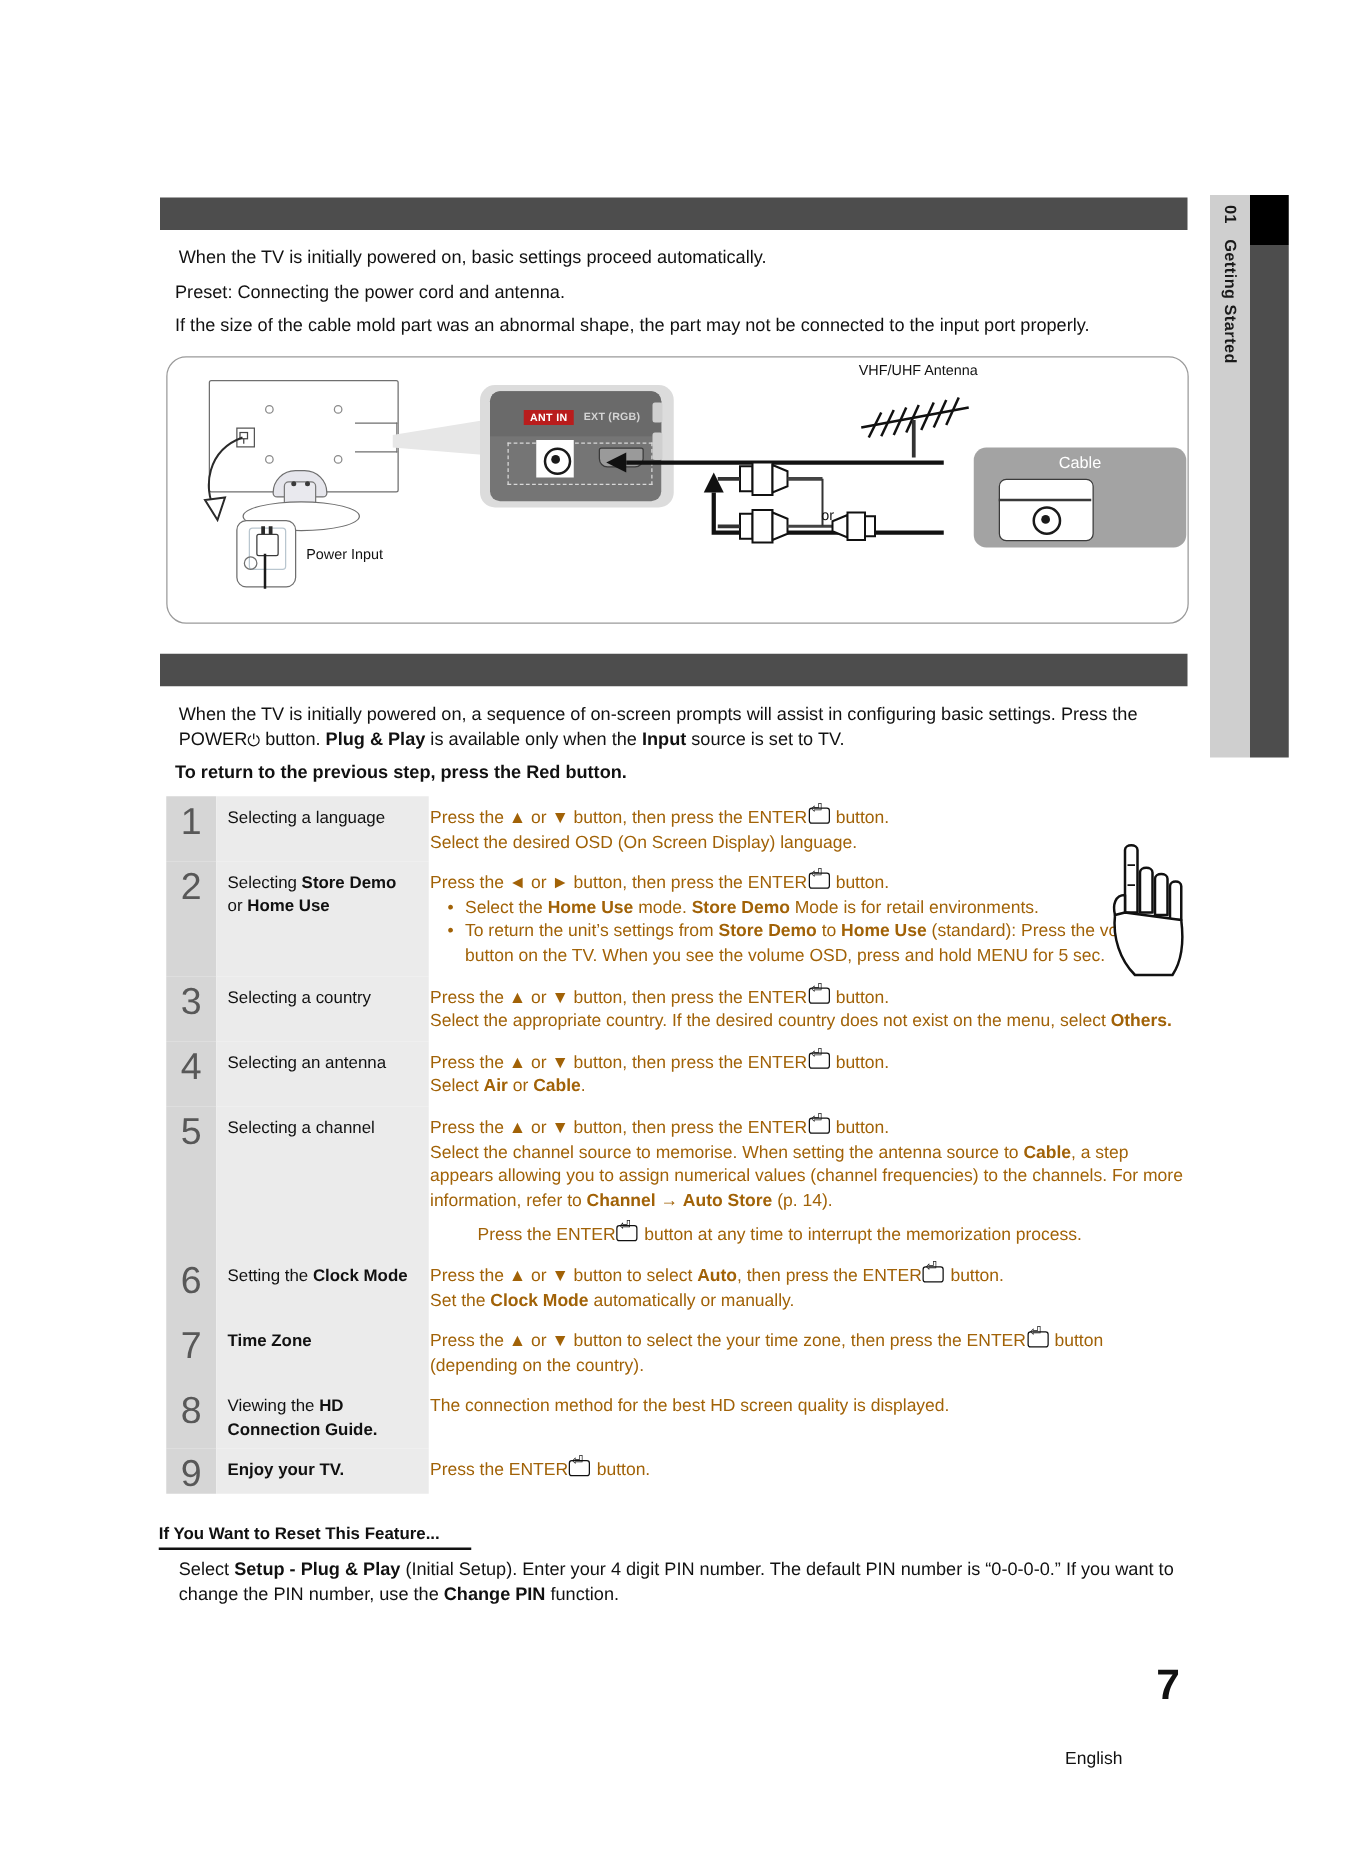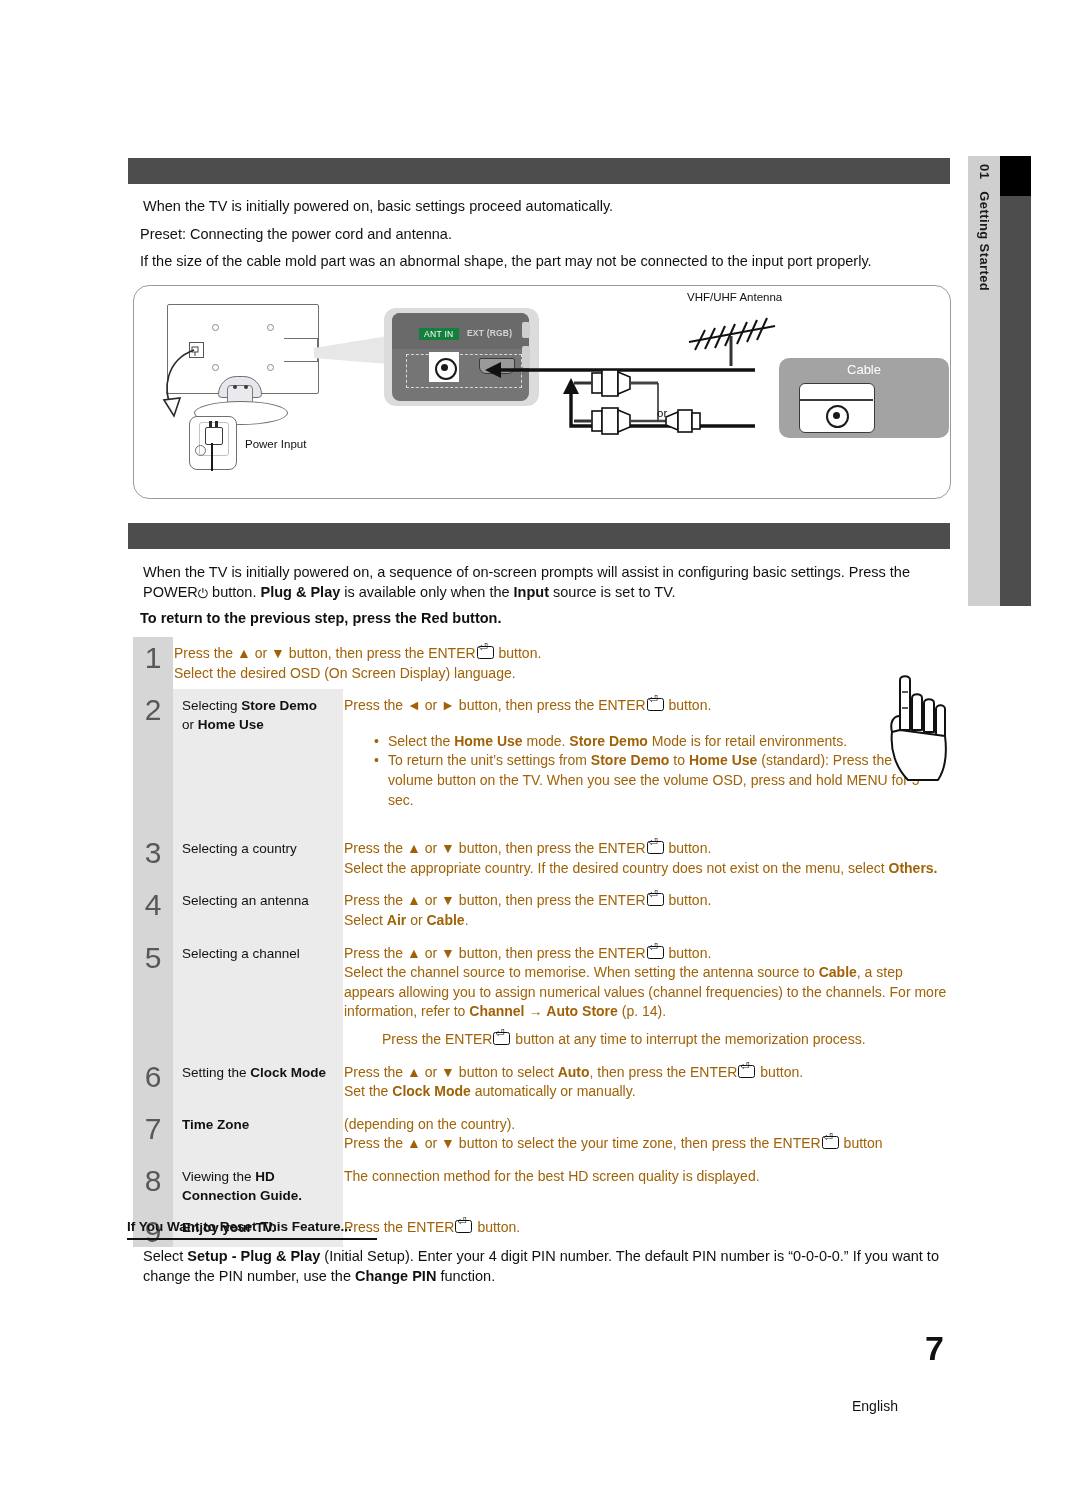--- a/index.html
+++ b/index.html
@@ -74,22 +74,22 @@
 
   .arrow-curve { position:absolute; left:24px; top:60px; }
 
   
   .panel-outer { position:absolute; left:250px; top:22px; width:155px; height:98px;
                  background:#dcdcdc; border-radius:12px; }
   .panel-inner { position:absolute; left:258px; top:27px; width:137px; height:88px;
                  background:#757575; border-radius:8px; }
   .panel-top { position:absolute; left:258px; top:27px; width:137px; height:36px;
                background:#6a6a6a; border-radius:8px 8px 0 0; }
-  .antin-tag { position:absolute; left:285px; top:42px; background:#15803d; color:#fff;
-               font-size:8.5px; font-weight:normal; padding:1px 5px; letter-spacing:0.3px; }
+  .antin-tag { position:absolute; left:285px; top:42px; background:#b91c1c; color:#fff;
+               font-size:8.5px; font-weight:bold; padding:1px 5px; letter-spacing:0.3px; }
   .ext-tag { position:absolute; left:333px; top:42px; color:#d4d4d4; font-size:8.5px;
              font-weight:bold; letter-spacing:0.2px; }
   .dashed-zone { position:absolute; left:272px; top:68px; width:114px; height:32px;
                  border:1.2px dashed #d9d9d9; }
   .coax-sq { position:absolute; left:295px; top:66px; width:30px; height:30px; background:#fff; }
   .coax-o1 { position:absolute; left:301px; top:72px; width:18px; height:18px;
              border:2.6px solid #1a1a1a; border-radius:50%; background:#fff; }
   .coax-o2 { position:absolute; left:307px; top:78px; width:7px; height:7px;
              border-radius:50%; background:#1a1a1a; }
   .scart-port { position:absolute; left:345px; top:72px; width:34px; height:14px;
@@ -119,21 +119,21 @@
   .steps { position:absolute; left:133px; top:637px; width:818px; }
   .step-row { position:relative; display:flex; align-items:stretch; }
   .step-num { width:40px; flex:0 0 40px; background:#d6d6d6; font-size:30px;
               color:#585858; text-align:center; font-weight:400;
               line-height:1; padding-top:6px; box-sizing:border-box; }
   .step-title { width:170px; flex:0 0 170px; background:#ebebeb; font-size:13.5px;
                 line-height:19px; padding:7px 8px 6px 9px; box-sizing:border-box; color:#111; }
   .step-desc { flex:1 1 auto; font-size:14px; line-height:19.6px; padding:7px 0 6px 1px;
                box-sizing:border-box; color:#a16207; }
   .step-desc .ln { display:block; }
-  .step-desc ul { margin:16px; padding-left:18px; list-style:none; }
+  .step-desc ul { margin:0; padding-left:18px; list-style:none; }
   .step-desc li { position:relative; margin:0 0 0 0; padding-left:10px; }
   .step-desc li::before { content:"•"; position:absolute; left:-4px; top:0; }
   .sub-note { padding-left:38px; display:block; }
 
   
   .enterkey { display:inline-block; width:15px; height:11px; border:1.5px solid #111;
               border-radius:2.5px; position:relative; vertical-align:-1px; margin:0 1px; }
   .enterkey::before { content:"⏎"; position:absolute; left:1px; top:-5px; font-size:11px;
                       line-height:11px; color:#111; }
   .pwr { display:inline-block; font-size:13px; vertical-align:-1px; }
@@ -294,20 +294,21 @@
     <span class="b">Input</span>
     <span>source is set to TV.</span>
   </div>
 
   <div class="p indent" style="top:608px;font-weight:bold;">To return to the previous step, press the Red button.</div>
 
   <div class="steps">
 
     <div class="step-row">
       <div class="step-num">1</div>
+      <div class="step-title">Selecting a language</div>
       <div class="step-desc">
         <span class="ln"><span>Press the ▲ or ▼ button, then press the ENTER</span><span class="enterkey"></span> <span>button.</span></span>
         <span class="ln">Select the desired OSD (On Screen Display) language.</span>
       </div>
     </div>
 
     <div class="step-row">
       <div class="step-num">2</div>
       <div class="step-title">
         <span>Selecting </span><span class="b">Store Demo</span><br>
@@ -356,22 +357,22 @@
       <div class="step-desc">
         <span class="ln">Press the ▲ or ▼ button to select <span class="b">Auto</span>, then press the ENTER<span class="enterkey"></span> button.</span>
         <span class="ln">Set the <span class="b">Clock Mode</span> automatically or manually.</span>
       </div>
     </div>
 
     <div class="step-row">
       <div class="step-num">7</div>
       <div class="step-title"><span class="b">Time Zone</span></div>
       <div class="step-desc">
+        <span class="ln"><span>Press the ▲ or ▼ button to select the your time zone, then press the ENTER</span><span class="enterkey"></span> <span>button</span></span>
         <span class="ln">(depending on the country).</span>
-        <span class="ln"><span>Press the ▲ or ▼ button to select the your time zone, then press the ENTER</span><span class="enterkey"></span> <span>button</span></span>
       </div>
     </div>
 
     <div class="step-row">
       <div class="step-num">8</div>
       <div class="step-title">Viewing the <span class="b">HD</span><br><span class="b">Connection Guide.</span></div>
       <div class="step-desc">
         <span class="ln">The connection method for the best HD screen quality is displayed.</span>
       </div>
     </div>

